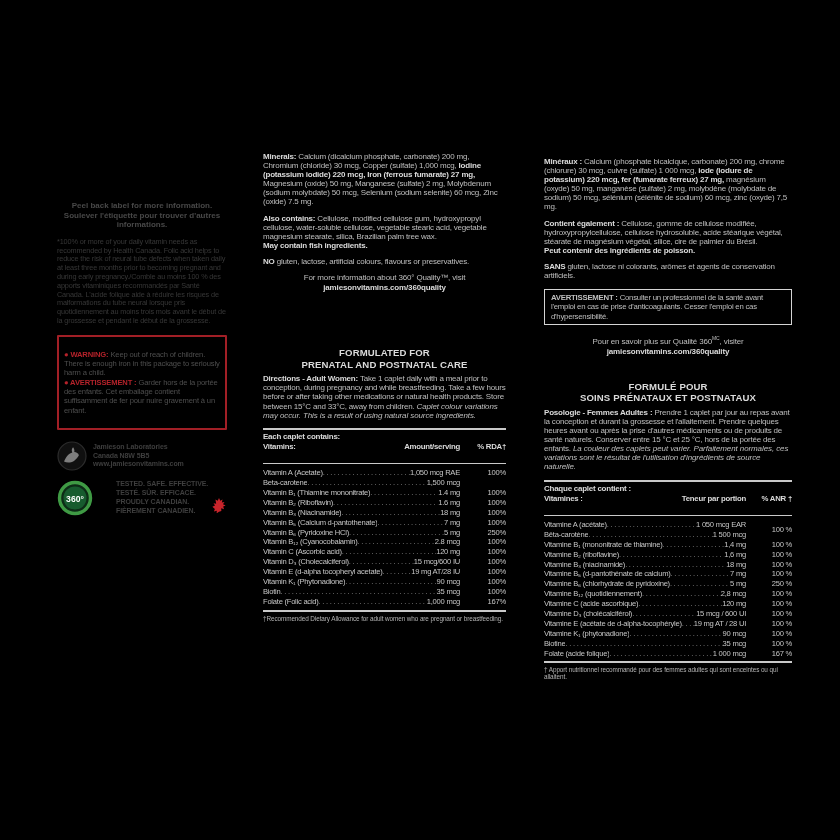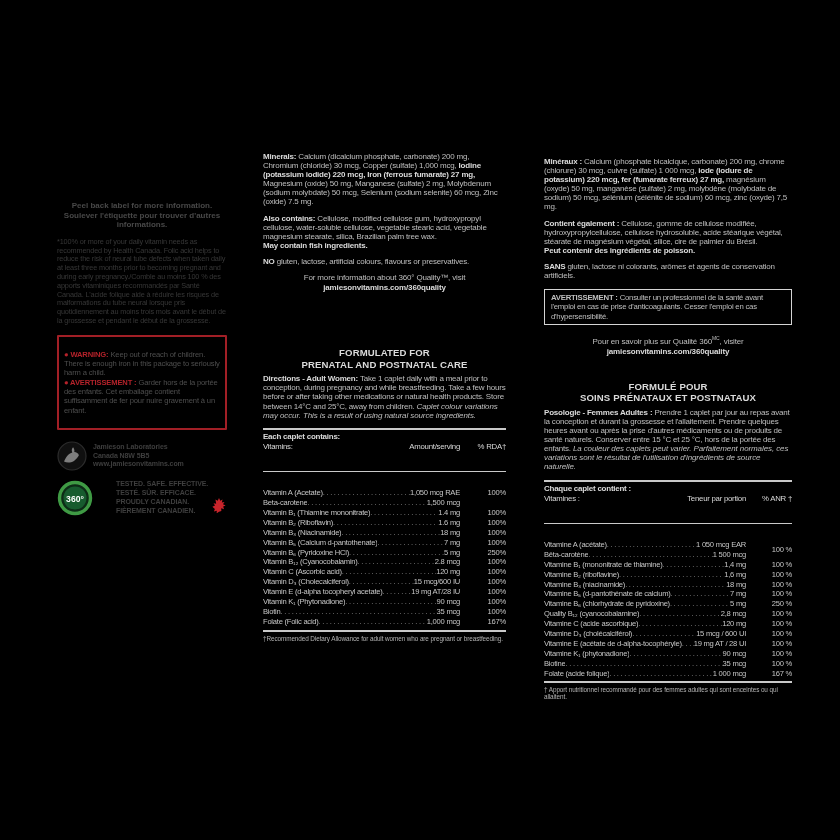--- a/index.html
+++ b/index.html
@@ -33,21 +33,21 @@
   .sectitle{text-align:center;font-weight:bold;font-size:9.6px;line-height:11.6px;color:#dadada;letter-spacing:0.1px;margin:0 0 4px;}
   #en-panel .sectitle{margin-top:54px;}
   #fr-panel .sectitle{margin-top:24px;}
   .directions{margin-bottom:8px;}
   .directions i{letter-spacing:-0.1px;}
 
   
   .vtable{border-top:2px solid var(--line,#c9c9c9);border-bottom:2px solid var(--line,#c9c9c9);
           padding:2px 0 3px;font-size:7.6px;letter-spacing:-0.25px;color:#c6c6c6;}
   .vtitle{font-weight:bold;font-size:8px;line-height:10.5px;}
-  .vhead{display:flex;font-weight:normal;font-size:7.8px;border-bottom:1px solid var(--line,#c9c9c9);padding-bottom:20px;margin-bottom:16px;}
+  .vhead{display:flex;font-weight:bold;font-size:7.8px;border-bottom:1px solid var(--line,#c9c9c9);padding-bottom:12px;margin-bottom:4px;}
   .vhead .h1{flex:1;}
   .vhead .h3{width:46px;flex-shrink:0;text-align:right;}
   .vrow{display:flex;align-items:baseline;height:9.9px;line-height:9.9px;}
   .vname{white-space:nowrap;overflow:hidden;flex-shrink:1;}
   .vdots{flex:1;min-width:4px;overflow:hidden;white-space:nowrap;color:#999;}
   .vamt{white-space:nowrap;flex-shrink:0;}
   .vrda{width:46px;flex-shrink:0;text-align:right;}
   .span2{transform:translateY(50%);}
   .vfoot{font-size:6.4px;letter-spacing:-0.1px;color:#b3b3b3;margin-top:3px;}
 </style>
@@ -112,21 +112,21 @@
     </p>
     <p class="moreinfo">
       <span>For more information about 360° Quality™, visit</span><br>
       <span class="site">jamiesonvitamins.com/360quality</span>
     </p>
     <p class="sectitle">
       <span>FORMULATED FOR</span><br>
       <span>PRENATAL AND POSTNATAL CARE</span>
     </p>
     <p class="para directions">
-      <b>Directions - Adult Women:</b><span> Take 1 caplet daily with a meal prior to conception, during pregnancy and while breastfeeding. Take a few hours before or after taking other medications or natural health products. Store between 14°C and 25°C, away from children. </span><i>Caplet colour variations may occur. This is a result of using natural source ingredients.</i>
+      <b>Directions - Adult Women:</b><span> Take 1 caplet daily with a meal prior to conception, during pregnancy and while breastfeeding. Take a few hours before or after taking other medications or natural health products. Store between 15°C and 33°C, away from children. </span><i>Caplet colour variations may occur. This is a result of using natural source ingredients.</i>
     </p>
     <div class="vtable" id="en-table">
       <div class="vtitle">Each caplet contains:</div>
       <div class="vhead">
         <span class="h1">Vitamins:</span>
         <span class="h2">Amount/serving</span>
         <span class="h3">% RDA†</span>
       </div>
       <div class="vrows">
           <div class="vrow">
@@ -287,21 +287,21 @@
             <span class="vamt">7 mg</span>
             <span class="vrda">100 %</span>
           </div>
           <div class="vrow">
             <span class="vname">Vitamine B₆ (chlorhydrate de pyridoxine)</span>
             <span class="vdots"> . . . . . . . . . . . . . . . . . . . . . . . . . . . . . . . . . . . . . . . . . . . . . . . . . . . . . . . . . . . . . . . . . . . . . . . . . . . . . . . . . . . . . . . . . .</span>
             <span class="vamt">5 mg</span>
             <span class="vrda">250 %</span>
           </div>
           <div class="vrow">
-            <span class="vname">Quality B₁₂ (cyanocobalamine)</span>
+            <span class="vname">Vitamine B₁₂ (quotidiennement)</span>
             <span class="vdots"> . . . . . . . . . . . . . . . . . . . . . . . . . . . . . . . . . . . . . . . . . . . . . . . . . . . . . . . . . . . . . . . . . . . . . . . . . . . . . . . . . . . . . . . . . .</span>
             <span class="vamt">2,8 mcg</span>
             <span class="vrda">100 %</span>
           </div>
           <div class="vrow">
             <span class="vname">Vitamine C (acide ascorbique)</span>
             <span class="vdots"> . . . . . . . . . . . . . . . . . . . . . . . . . . . . . . . . . . . . . . . . . . . . . . . . . . . . . . . . . . . . . . . . . . . . . . . . . . . . . . . . . . . . . . . . . .</span>
             <span class="vamt">120 mg</span>
             <span class="vrda">100 %</span>
           </div>

